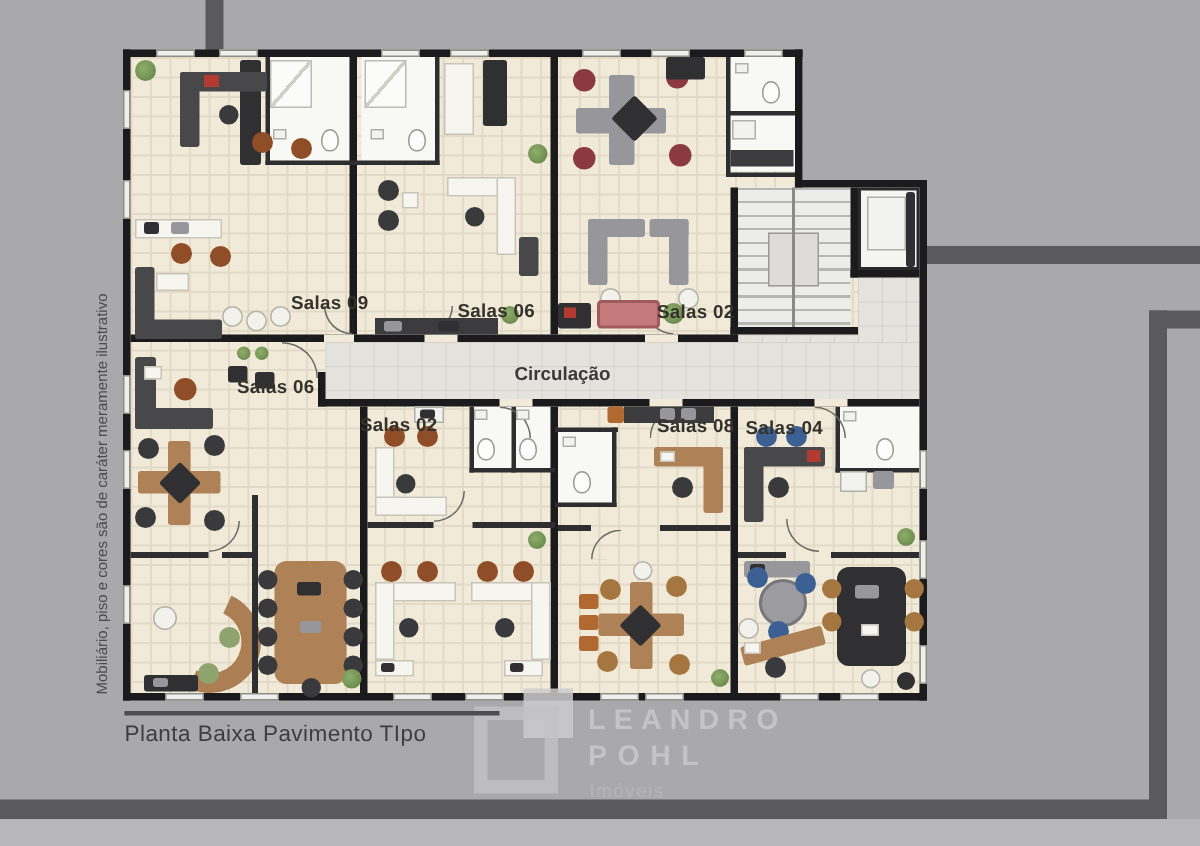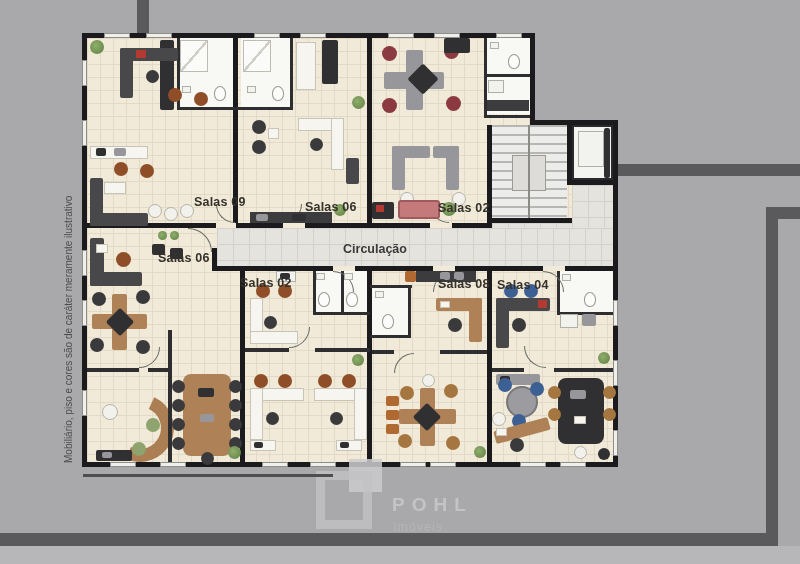--- a/index.html
+++ b/index.html
@@ -366,18 +366,20 @@
       <div class="abs f-wh" style="left: 574px; top: 416px; width: 12px; height: 8px;"></div>
       <div class="abs f-pl" style="left: 598px; top: 352px; width: 12px; height: 12px;"></div>
       <div class="abs f-dk2" style="left: 598px; top: 448px; width: 12px; height: 12px; border-radius: 50%;"></div>
       <div class="abs f-ap" style="left: 578px; top: 131px; width: 26px; height: 36px;"></div>
       <div class="abs f-dk2" style="left: 604px; top: 128px; width: 6px; height: 50px;"></div>
     </div>
 
   <div id="side-note">Mobiliário, piso e cores são de caráter meramente ilustrativo</div>
 
   <div id="caption-line"></div>
+  <div id="caption">Planta Baixa Pavimento TIpo</div>
 
   <div class="abs" style="left:316px;top:471px;width:56px;height:58px;border:9px solid #c2c2c4;opacity:.8;z-index:69;"></div>
   <div class="abs" style="left:349px;top:459px;width:33px;height:33px;background:#cbcbcd;opacity:.85;z-index:68;"></div>
+  <div class="logo-txt" style="left:392px;top:470px;font-size:19px;letter-spacing:5.5px;">LEANDRO</div>
   <div class="logo-txt" style="left:392px;top:494px;font-size:19px;letter-spacing:7px;">POHL</div>
   <div class="logo-txt" style="left:393px;top:520px;font-size:12.5px;font-weight:normal;color:#b5b5b7;letter-spacing:1px;">Imóveis</div>
 </div>
 
 </body></html>

